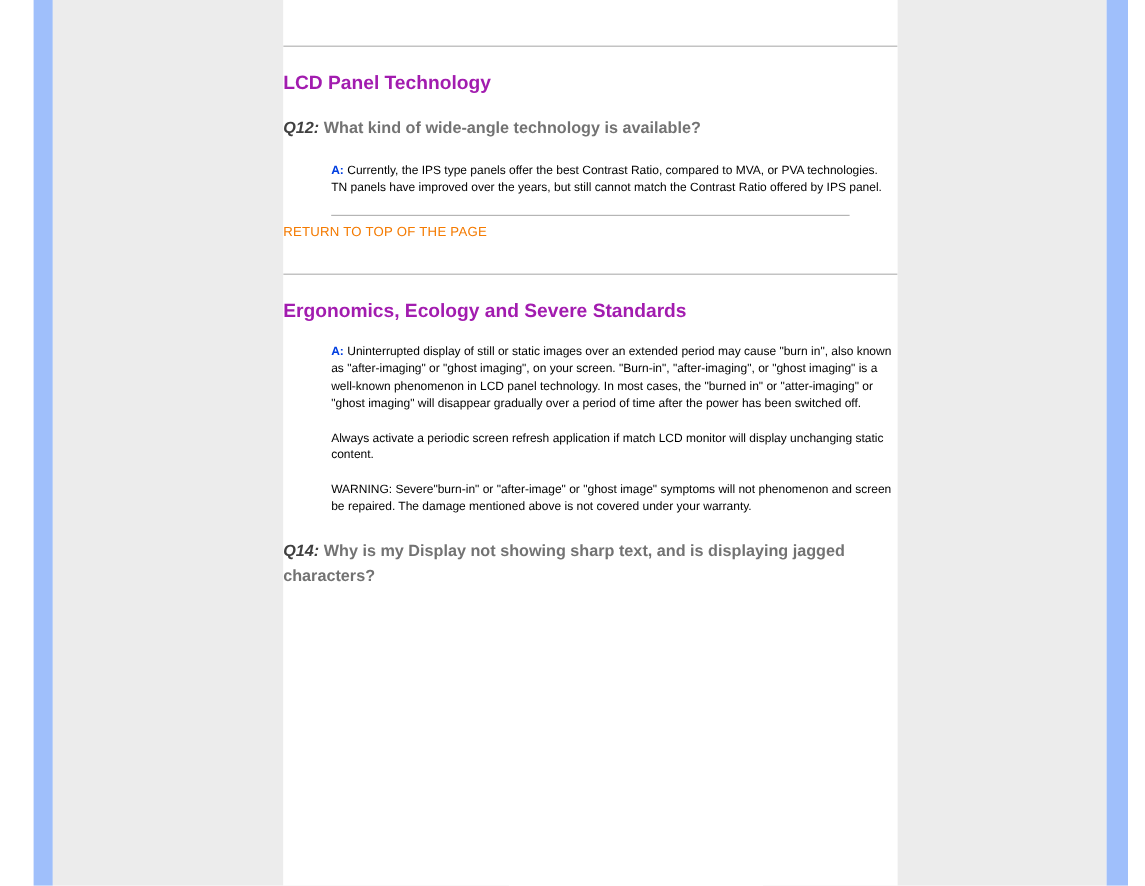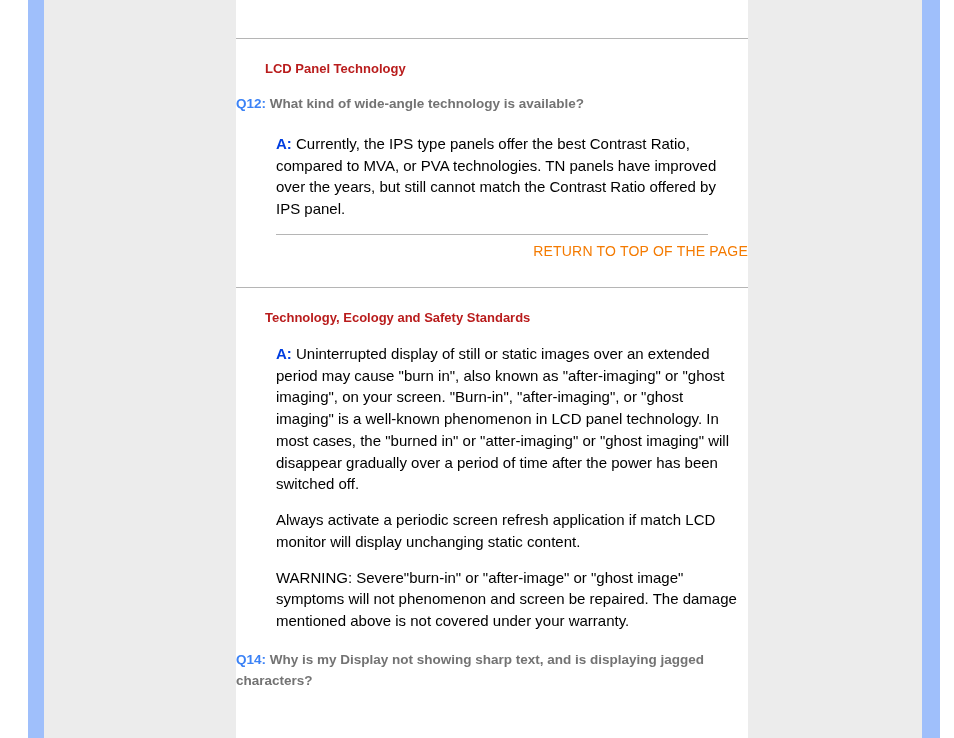--- a/index.html
+++ b/index.html
@@ -52,46 +52,45 @@
     border: none;
     border-top: 1px solid #b5b5b5;
     margin: 28px 0 22px 0;
   }
   hr.inner-divider {
     border: none;
     border-top: 1px solid #b5b5b5;
     margin: 12px 40px 8px 40px;
   }
   .section-heading {
-    color: #b91c1c;
+    color: #a21caf;
     font-weight: bold;
-    font-size: 13px;
+    font-size: 16px;
     margin-bottom: 18px;
-    padding-left: 29px;
   }
   .q-line {
     font-weight: bold;
     font-size: 13.5px;
     line-height: 1.55;
     margin-bottom: 18px;
   }
-  .q-label { color: #3b82f6; }
+  .q-label { color: #404040; font-style: italic; }
   .q-text { color: #737373; }
   .answer-block {
     margin-left: 40px;
     margin-right: 4px;
-    font-size: 15px;
+    font-size: 10px;
     line-height: 1.45;
     color: #000;
   }
   .a-label { color: #003ee0; font-weight: bold; }
   .para { margin-bottom: 14px; }
   .return-link {
-    text-align: right;
-    font-size: 14px;
+    text-align: left;
+    font-size: 11px;
     letter-spacing: 0.2px;
   }
   .return-link a {
     color: #f47a00;
     text-decoration: none;
     cursor: pointer;
   }
   .bold { font-weight: normal; }
 </style>
 </head>
@@ -117,21 +116,21 @@
         </div>
       </div>
 
       <hr class="inner-divider">
       <div class="return-link">
         <a>RETURN TO TOP OF THE PAGE</a>
       </div>
 
       <hr class="section-divider">
 
-      <div class="section-heading">Technology, Ecology and Safety Standards</div>
+      <div class="section-heading">Ergonomics, Ecology and Severe Standards</div>
 
 
       <div class="answer-block">
         <div class="para">
           <span class="a-label">A:</span><span> Uninterrupted display of still or static images over an extended period may cause "burn in", also known as "after-imaging" or "ghost imaging", on your screen. "Burn-in", "after-imaging", or "ghost imaging" is a well-known phenomenon in LCD panel technology. In most cases, the "burned in" or "atter-imaging" or "ghost imaging" will disappear gradually over a period of time after the power has been switched off.</span>
         </div>
         <div class="para">Always activate a periodic screen refresh application if match LCD monitor will display unchanging static content.</div>
         <div class="para">
           <span>WARNING: Severe"burn-in" or "after-image" or "ghost image" symptoms will </span><span class="bold">not</span><span> phenomenon and </span><span class="bold">screen</span><span> be repaired. The damage mentioned above is not covered under your warranty.</span>
         </div>

